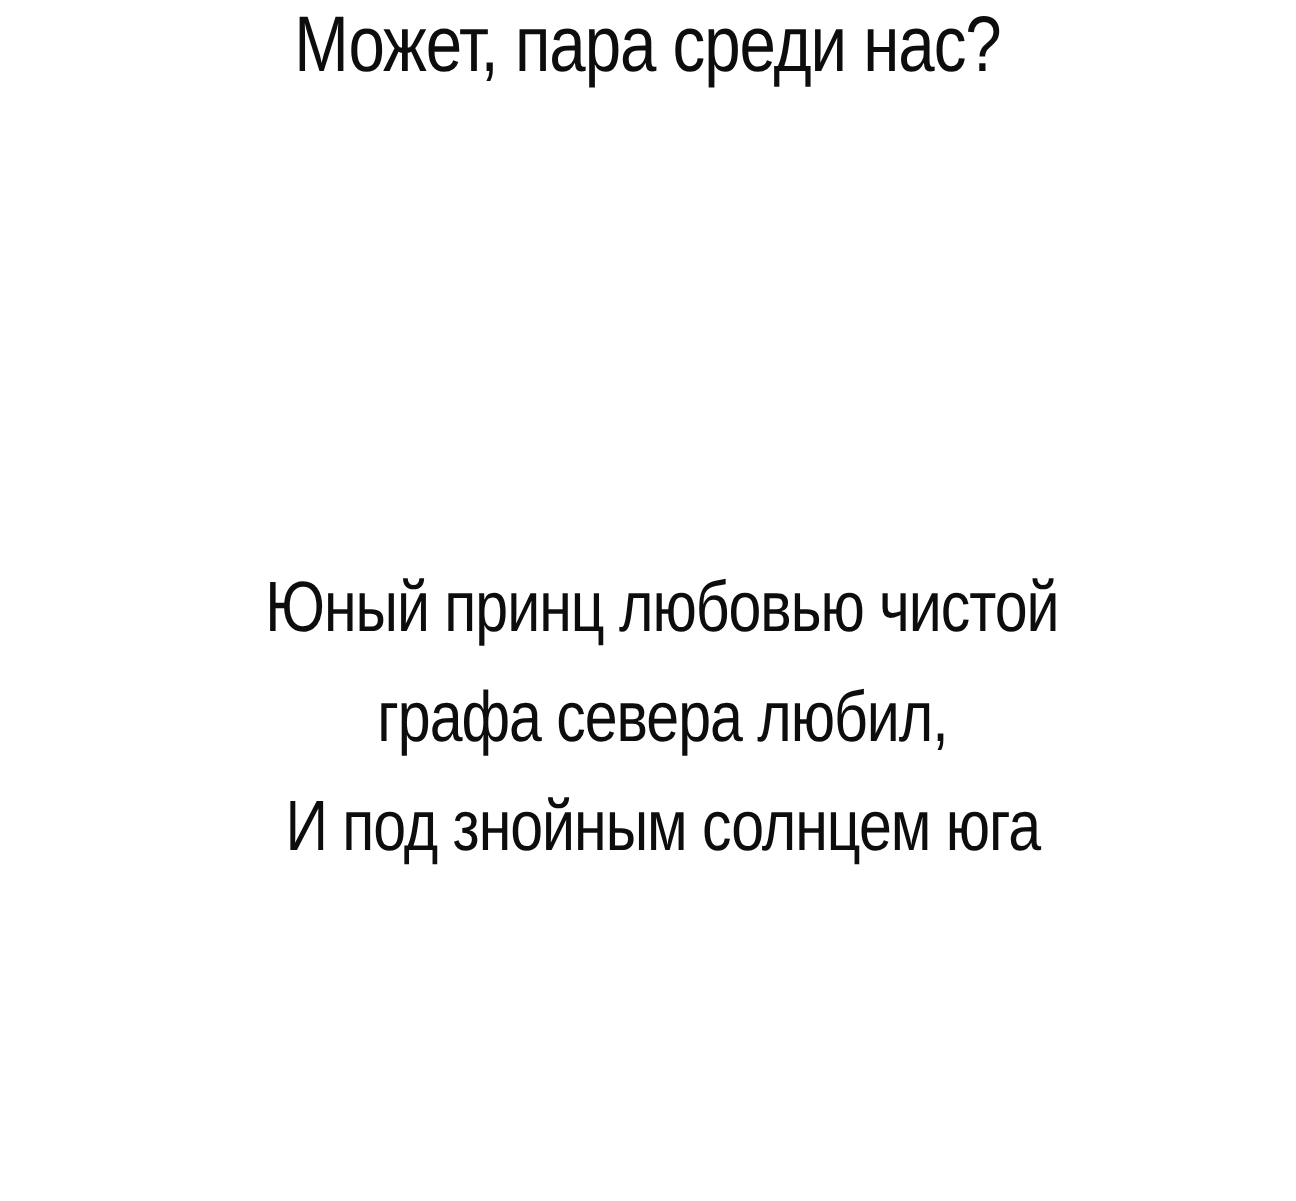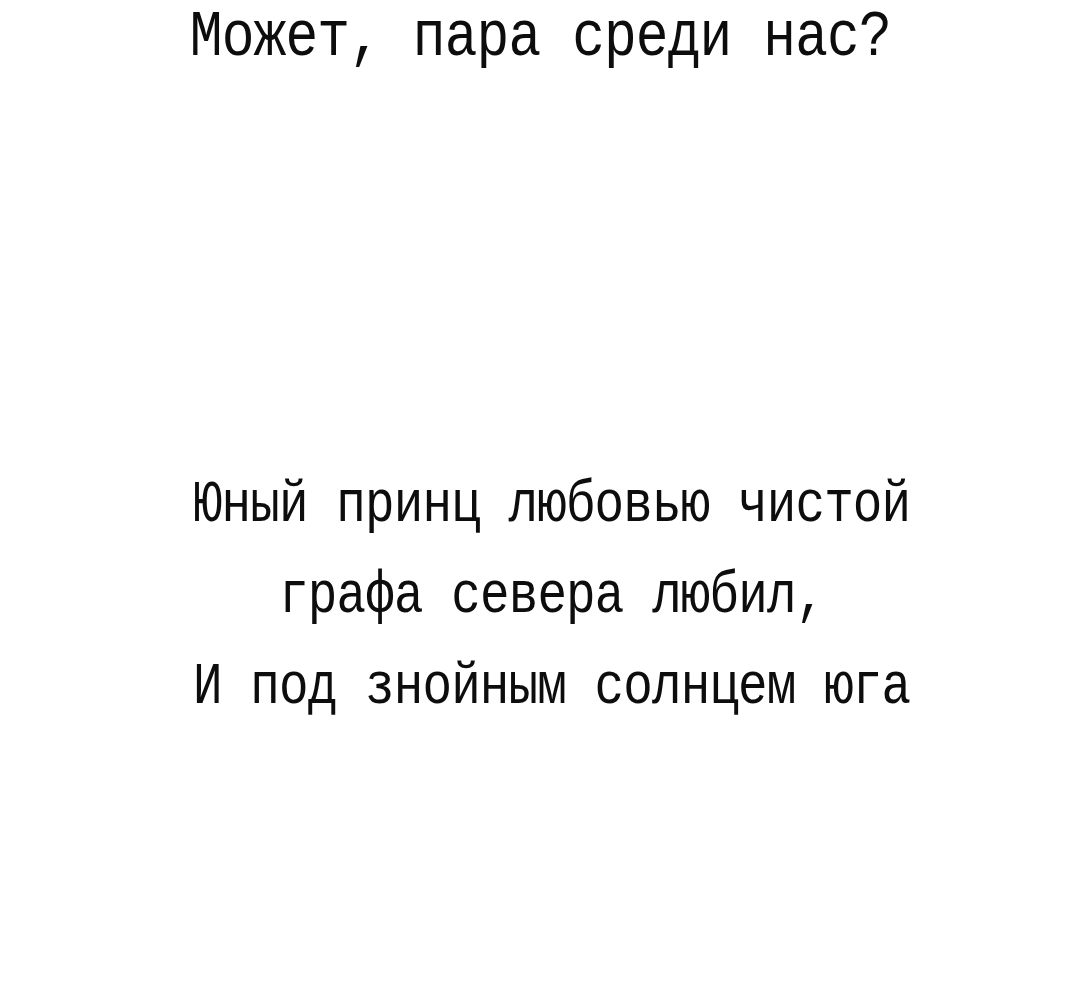--- a/index.html
+++ b/index.html
@@ -6,21 +6,21 @@
     margin: 0;
     padding: 0;
     background: #ffffff;
   }
   .page {
     position: relative;
     width: 1080px;
     height: 755px;
     background: #ffffff;
     overflow: hidden;
-    font-family: Liberation Mono, monospace;
+    font-family: Liberation Sans, sans-serif;
     color: #0d0d0d;
   }
   .title {
     position: absolute;
     top: 0px;
     left: 0;
     width: 100%;
     text-align: center;
     font-size: 62px;
     line-height: 76px;

